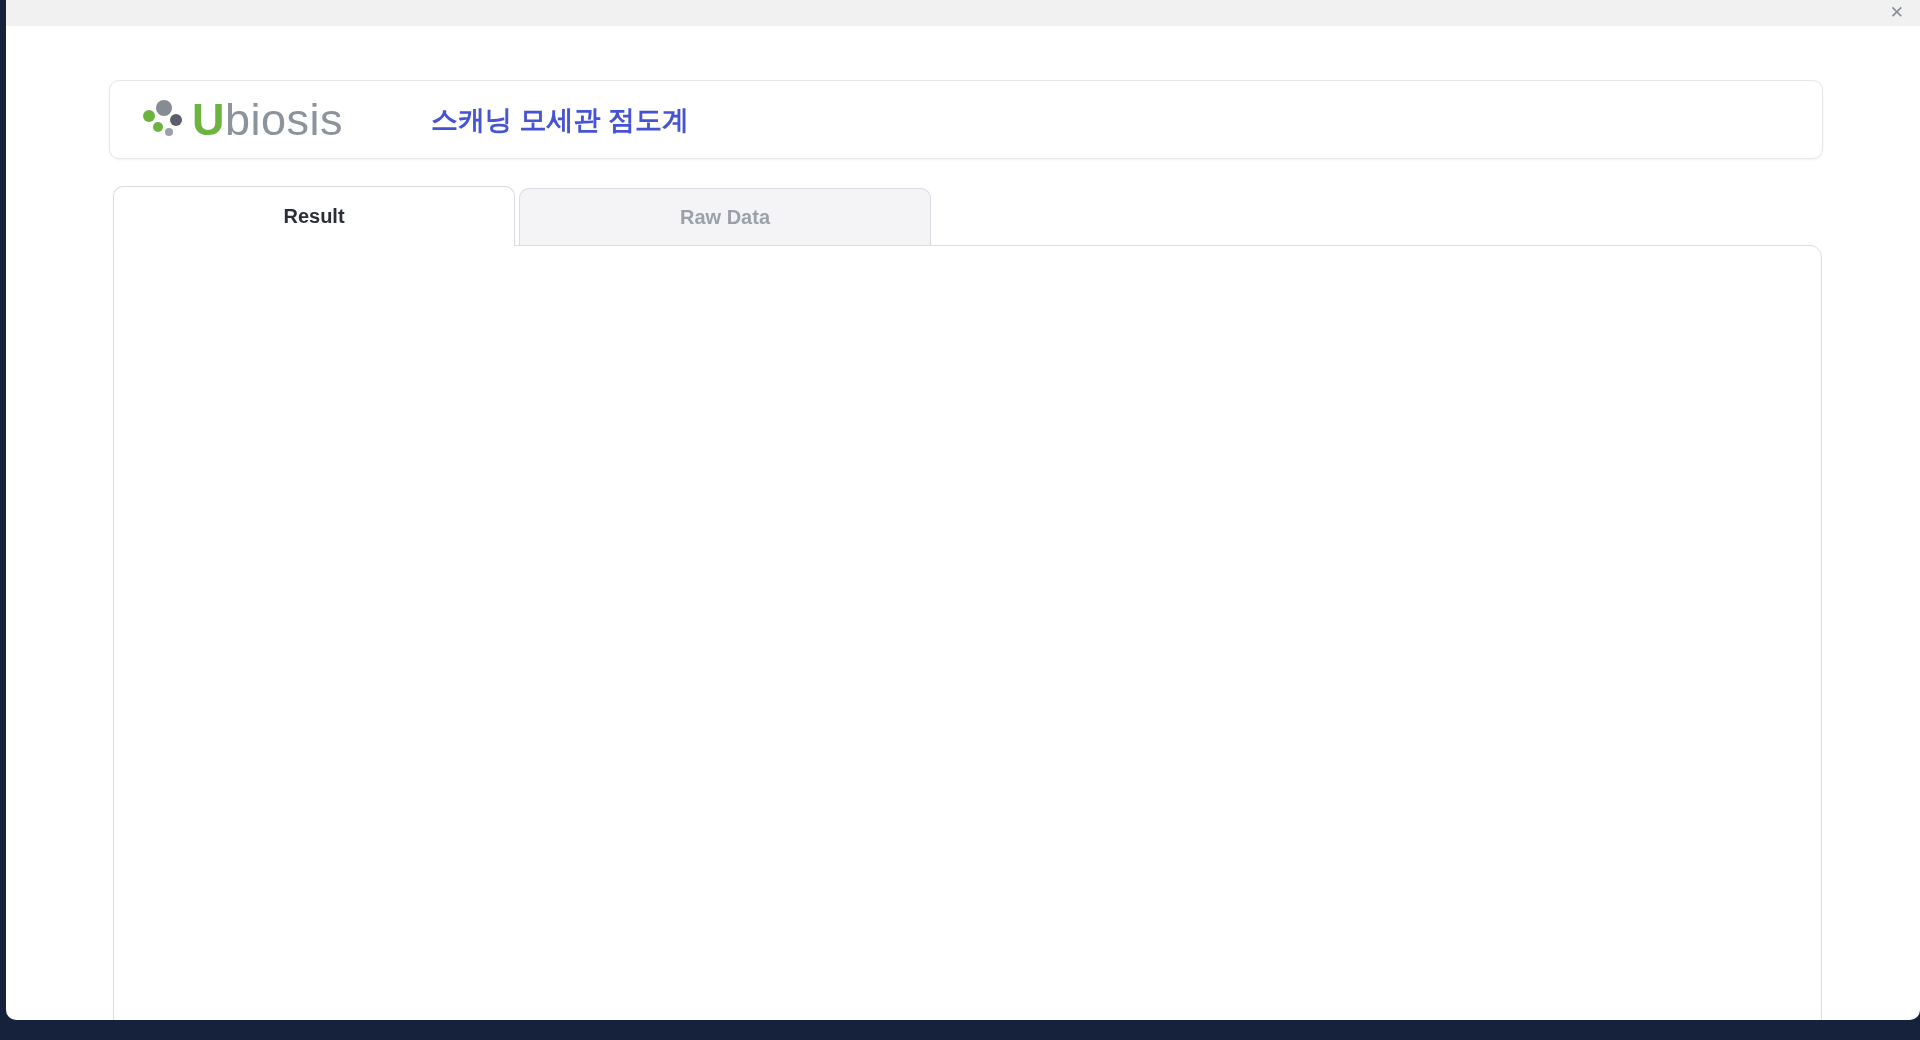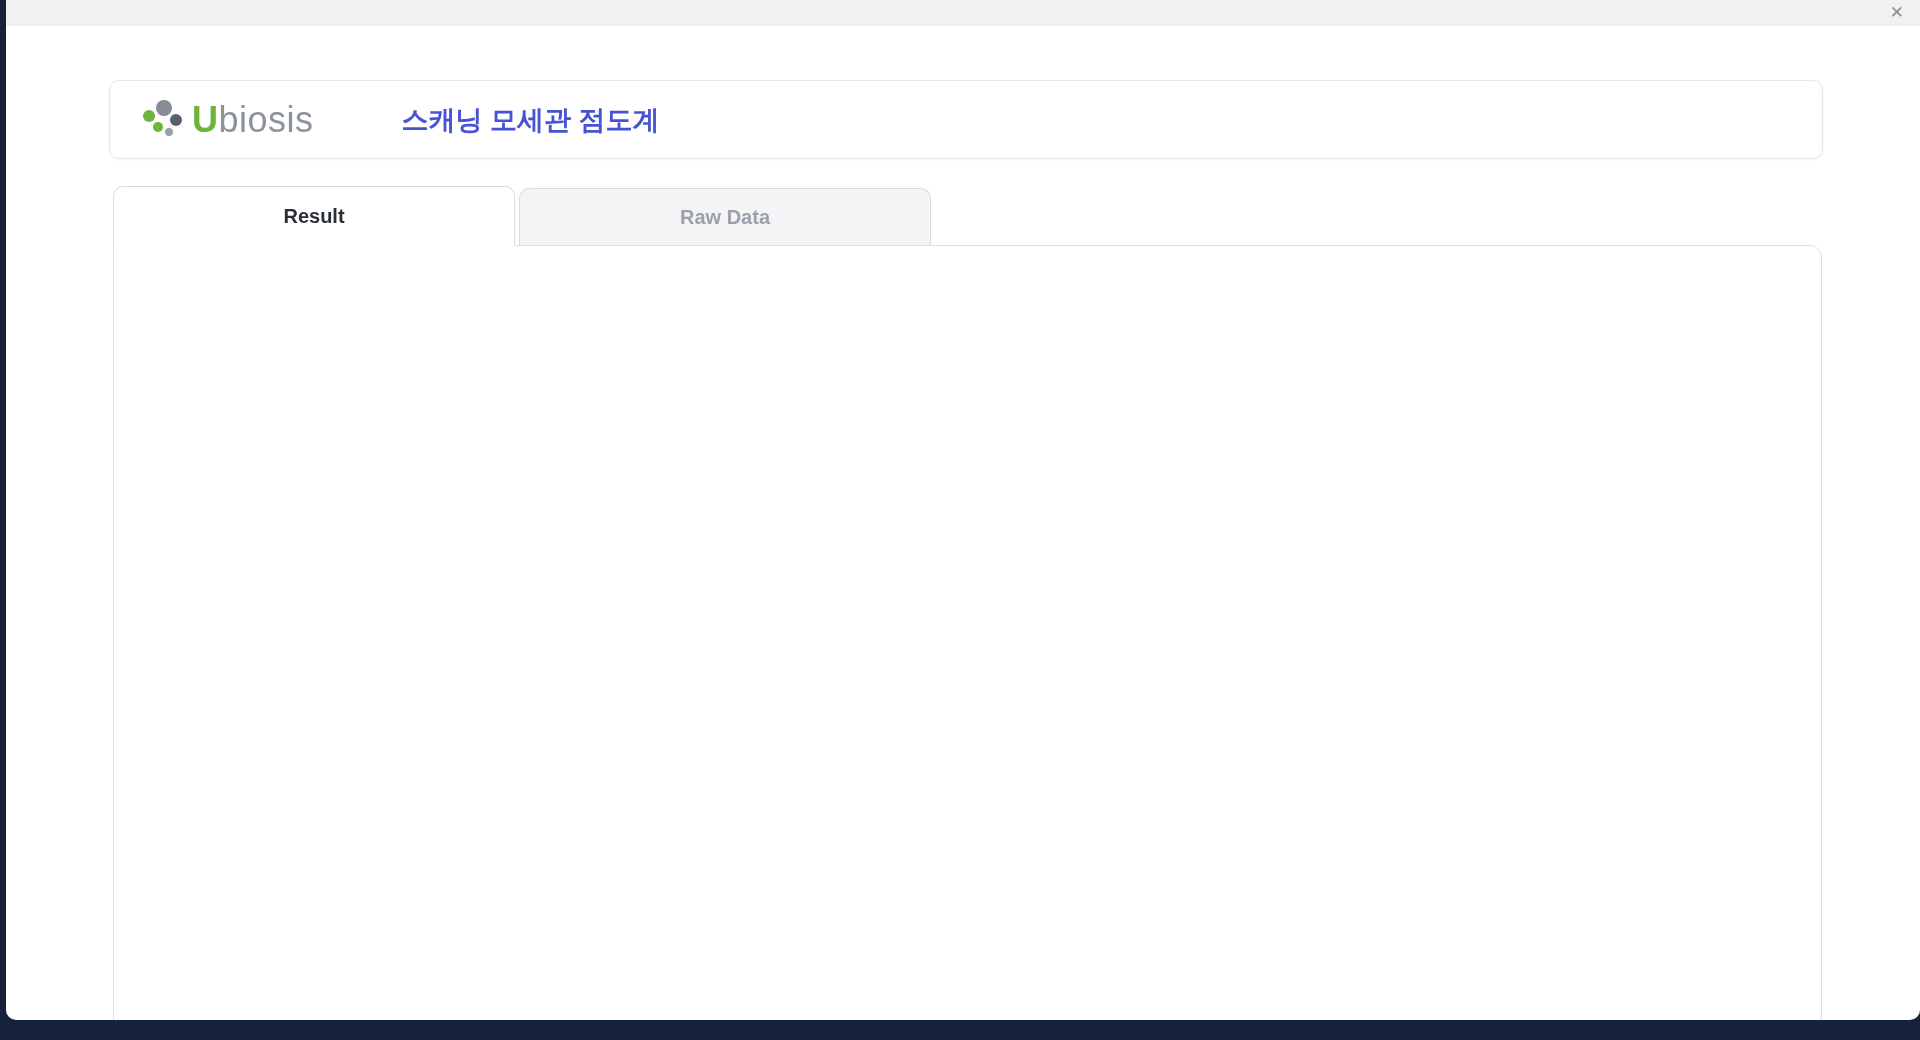--- a/index.html
+++ b/index.html
@@ -21,21 +21,21 @@
     line-height:18px;
   }
   .card{
     background:#fff;border:1px solid #e5e7eb;border-radius:10px;
     box-shadow:0 1px 3px rgba(0,0,0,0.05);
     position:absolute;box-sizing:border-box;
   }
   
   .header-card{left:103px;top:80px;width:1714px;height:79px;display:flex;align-items:center;}
   .brand{display:flex;align-items:center;margin-left:30px;}
-  .brand-text{font-size:36px;letter-spacing:.5px;margin-left:6px;}
+  .brand-text{font-size:45px;letter-spacing:.5px;margin-left:6px;}
   .brand-u{color:#6db33f;font-weight:700;}
   .brand-rest{color:#8d939c;font-weight:400;}
   .app-title{margin-left:88px;font-size:27px;font-weight:700;color:#4653d4;}
   
   .tab{
     position:absolute;display:flex;align-items:center;justify-content:center;
     border:1px solid #d9dbe0;border-bottom:none;border-radius:10px 10px 0 0;
     box-sizing:border-box;cursor:pointer;
   }
   .tab-active{

